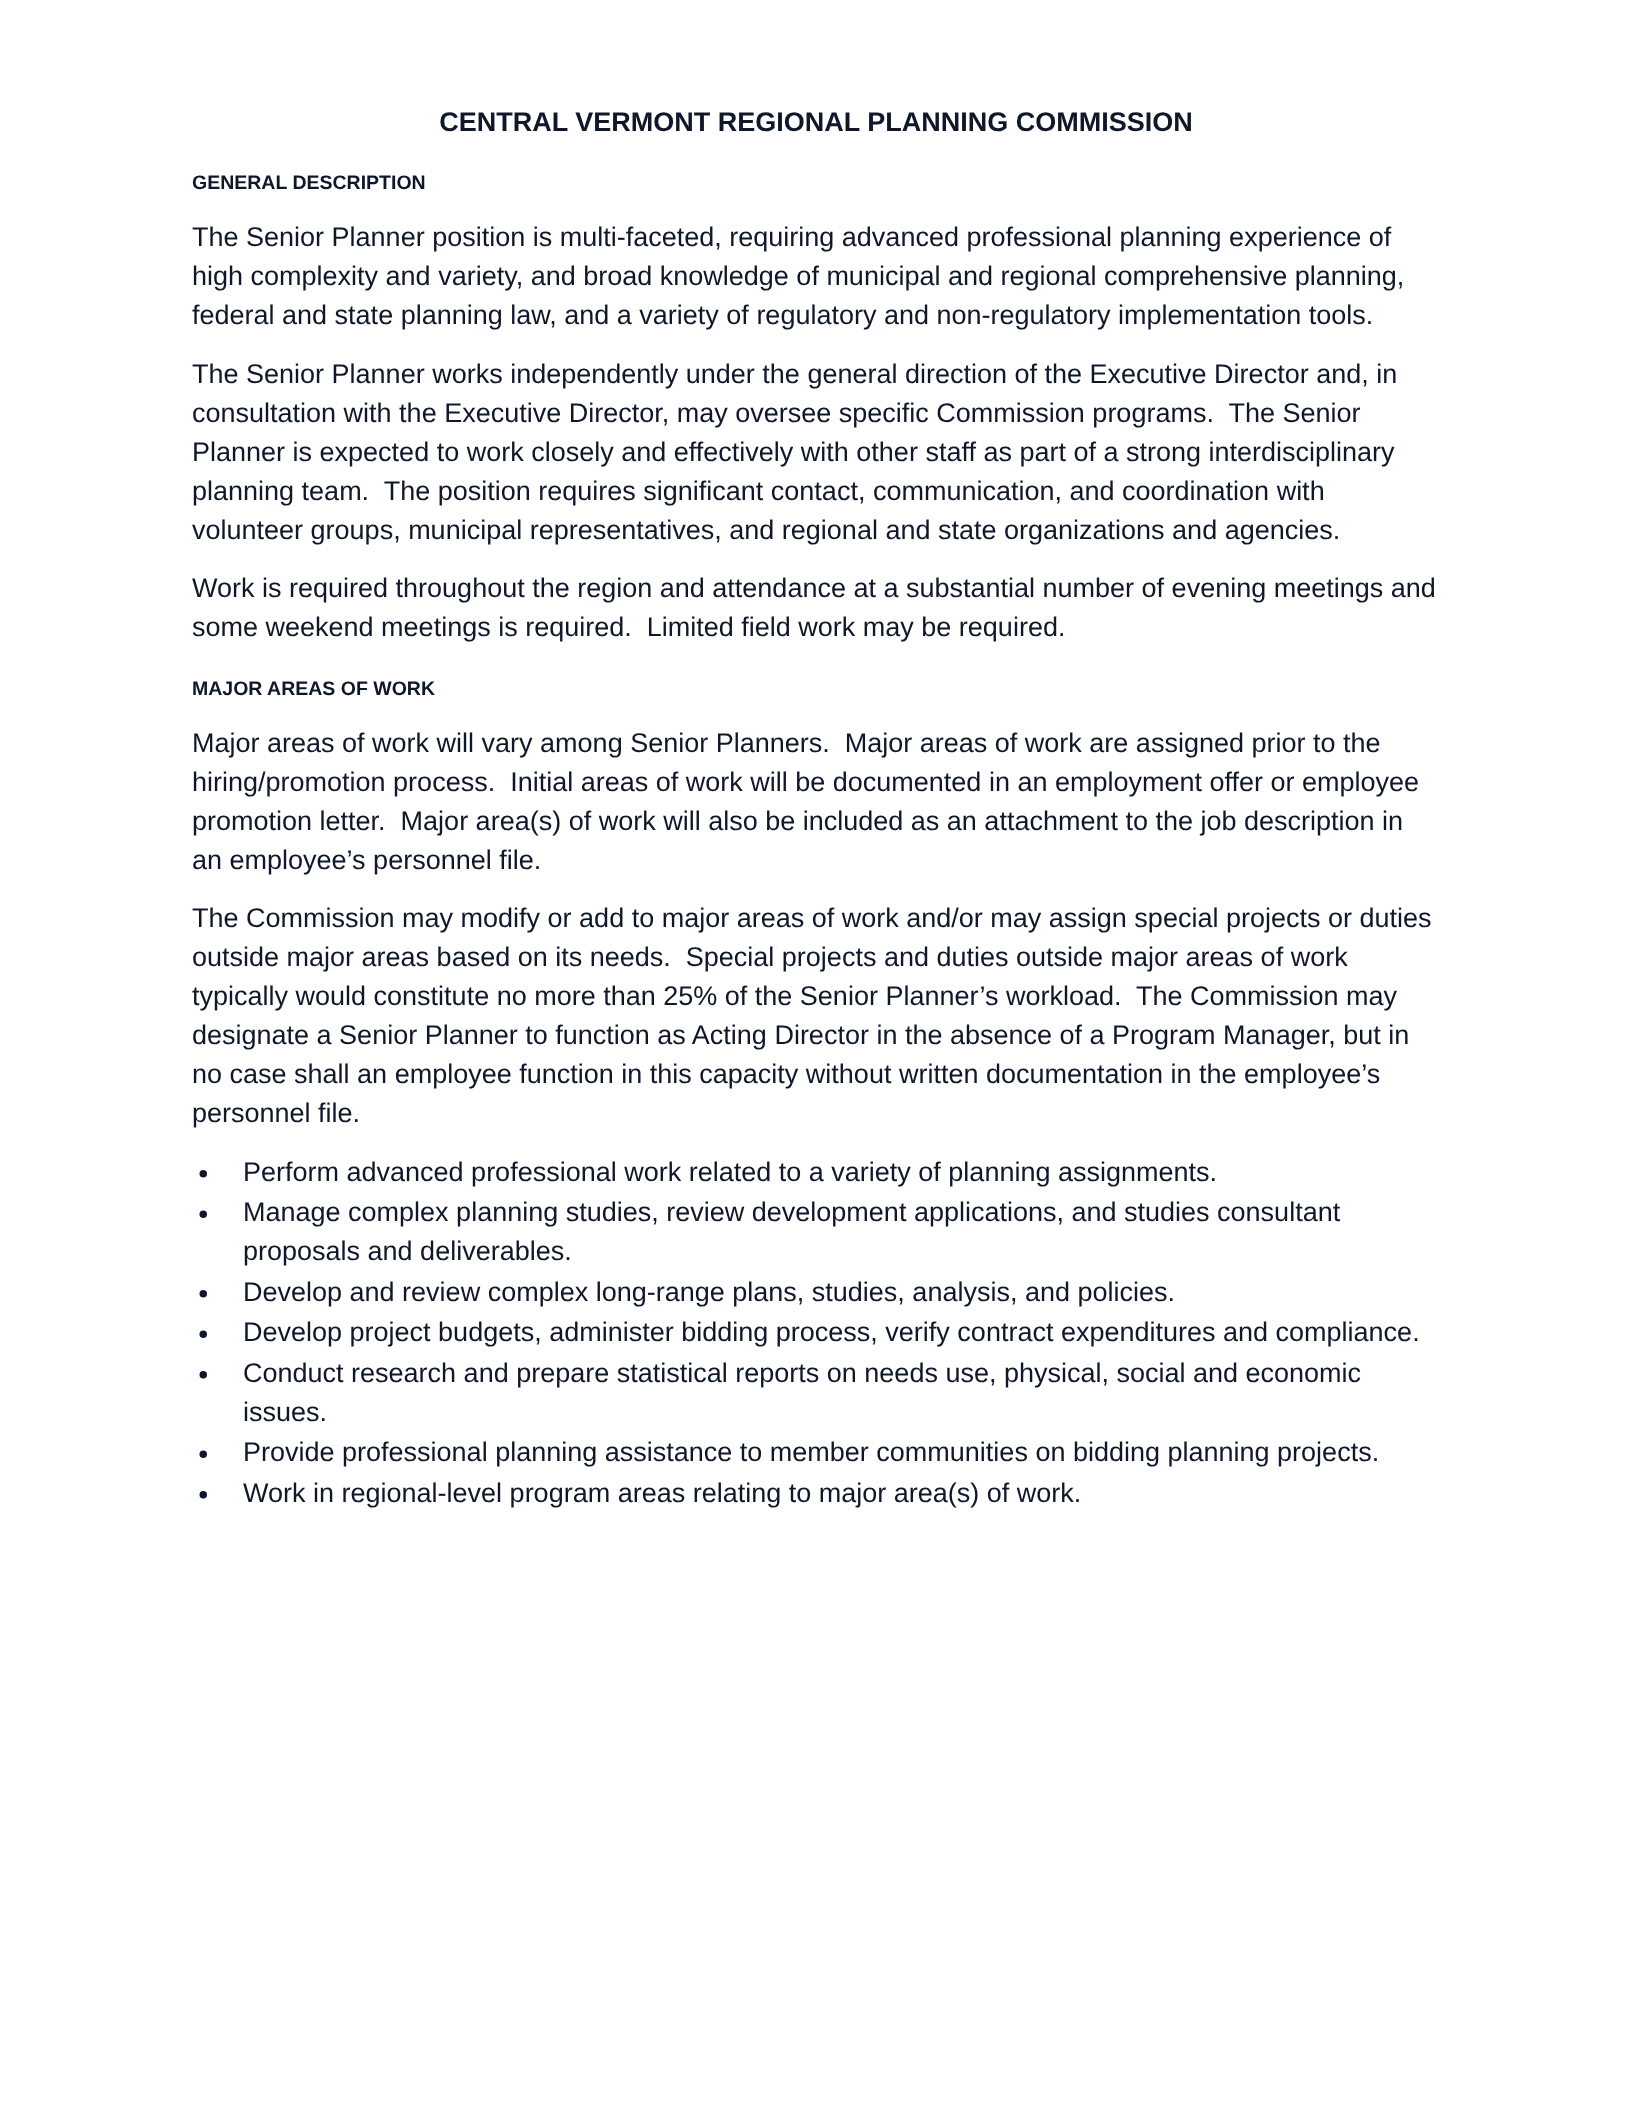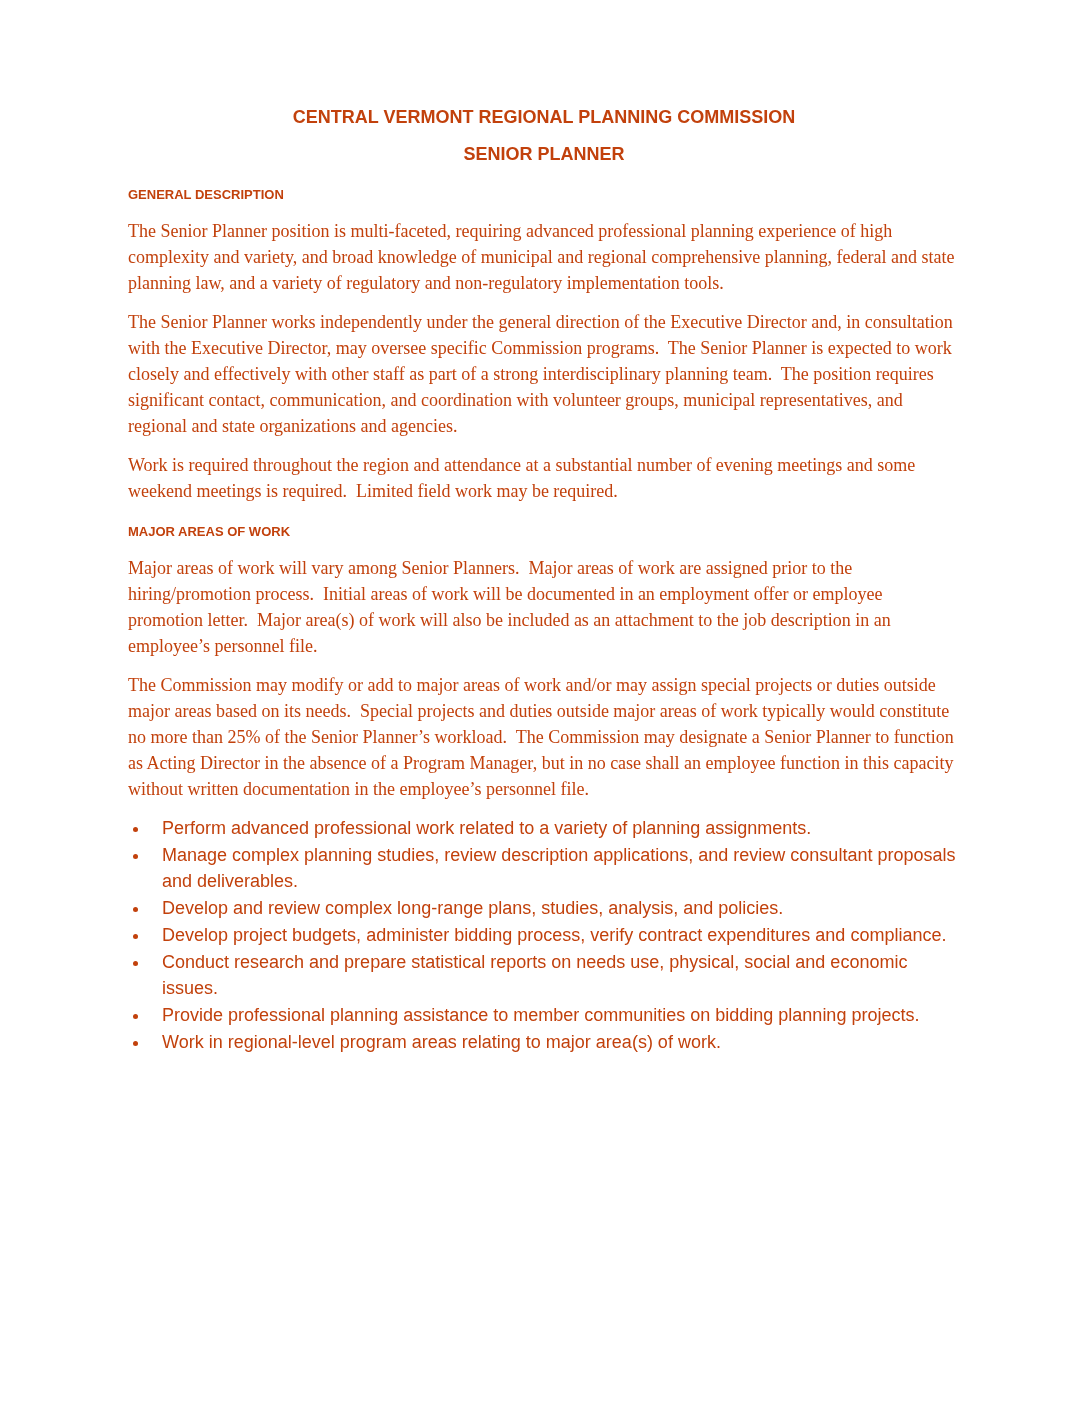--- a/index.html
+++ b/index.html
@@ -5,83 +5,81 @@
   html, body {
     margin: 0;
     padding: 0;
     background: #ffffff;
   }
   .page {
     position: relative;
     width: 1088px;
     height: 1408px;
     box-sizing: border-box;
-    padding: 104px 128px 0 128px;
+    padding: 68px 128px 0 128px;
     background: #ffffff;
-    color: #c2410c;
+    color: #0f172a;
     font-family: "Liberation Sans", "DejaVu Sans", sans-serif;
     font-size: 18px;
     line-height: 26px;
     overflow: hidden;
   }
   .doc-header .title-line {
     margin: 0 0 11px 0;
     text-align: center;
     font-weight: bold;
     white-space: pre-wrap;
   }
   .heading {
     font-size: 13px;
     font-weight: bold;
     margin: 15px 0 10px 0;
     white-space: pre-wrap;
   }
   .para {
     margin: 0 0 13px 0;
     white-space: pre-wrap;
-    font-family: Liberation Serif, serif;
   }
   ul.duties {
     margin: 4px 0 0 0;
     padding-left: 22px;
     list-style-type: disc;
   }
   ul.duties li {
     padding-left: 12px;
     margin: 0 0 1px 0;
     white-space: pre-wrap;
   }
 </style>
 </head>
 <body>
 
 <div class="page">
 
   <header class="doc-header">
     <p class="title-line">CENTRAL VERMONT REGIONAL PLANNING COMMISSION</p>
-    <p class="title-line">SENIOR PLANNER</p>
   </header>
 
   <section>
     <h2 class="heading">GENERAL DESCRIPTION</h2>
     <p class="para">The Senior Planner position is multi-faceted, requiring advanced professional planning experience of high complexity and variety, and broad knowledge of municipal and regional comprehensive planning, federal and state planning law, and a variety of regulatory and non-regulatory implementation tools.</p>
     <p class="para">The Senior Planner works independently under the general direction of the Executive Director and, in consultation with the Executive Director, may oversee specific Commission programs.  The Senior Planner is expected to work closely and effectively with other staff as part of a strong interdisciplinary planning team.  The position requires significant contact, communication, and coordination with volunteer groups, municipal representatives, and regional and state organizations and agencies.</p>
     <p class="para">Work is required throughout the region and attendance at a substantial number of evening meetings and some weekend meetings is required.  Limited field work may be required.</p>
   </section>
 
   <section>
     <h2 class="heading">MAJOR AREAS OF WORK</h2>
     <p class="para">Major areas of work will vary among Senior Planners.  Major areas of work are assigned prior to the hiring/promotion process.  Initial areas of work will be documented in an employment offer or employee promotion letter.  Major area(s) of work will also be included as an attachment to the job description in an employee’s personnel file.</p>
     <p class="para">The Commission may modify or add to major areas of work and/or may assign special projects or duties outside major areas based on its needs.  Special projects and duties outside major areas of work typically would constitute no more than 25% of the Senior Planner’s workload.  The Commission may designate a Senior Planner to function as Acting Director in the absence of a Program Manager, but in no case shall an employee function in this capacity without written documentation in the employee’s personnel file.</p>
   </section>
 
   <section>
     <ul class="duties">
       <li>Perform advanced professional work related to a variety of planning assignments.</li>
-      <li>Manage complex planning studies, review description applications, and review consultant proposals and deliverables.</li>
+      <li>Manage complex planning studies, review development applications, and studies consultant proposals and deliverables.</li>
       <li>Develop and review complex long-range plans, studies, analysis, and policies.</li>
       <li>Develop project budgets, administer bidding process, verify contract expenditures and compliance.</li>
       <li>Conduct research and prepare statistical reports on needs use, physical, social and economic issues.</li>
       <li>Provide professional planning assistance to member communities on bidding planning projects.</li>
       <li>Work in regional-level program areas relating to major area(s) of work.</li>
     </ul>
   </section>
 
 </div>
 

